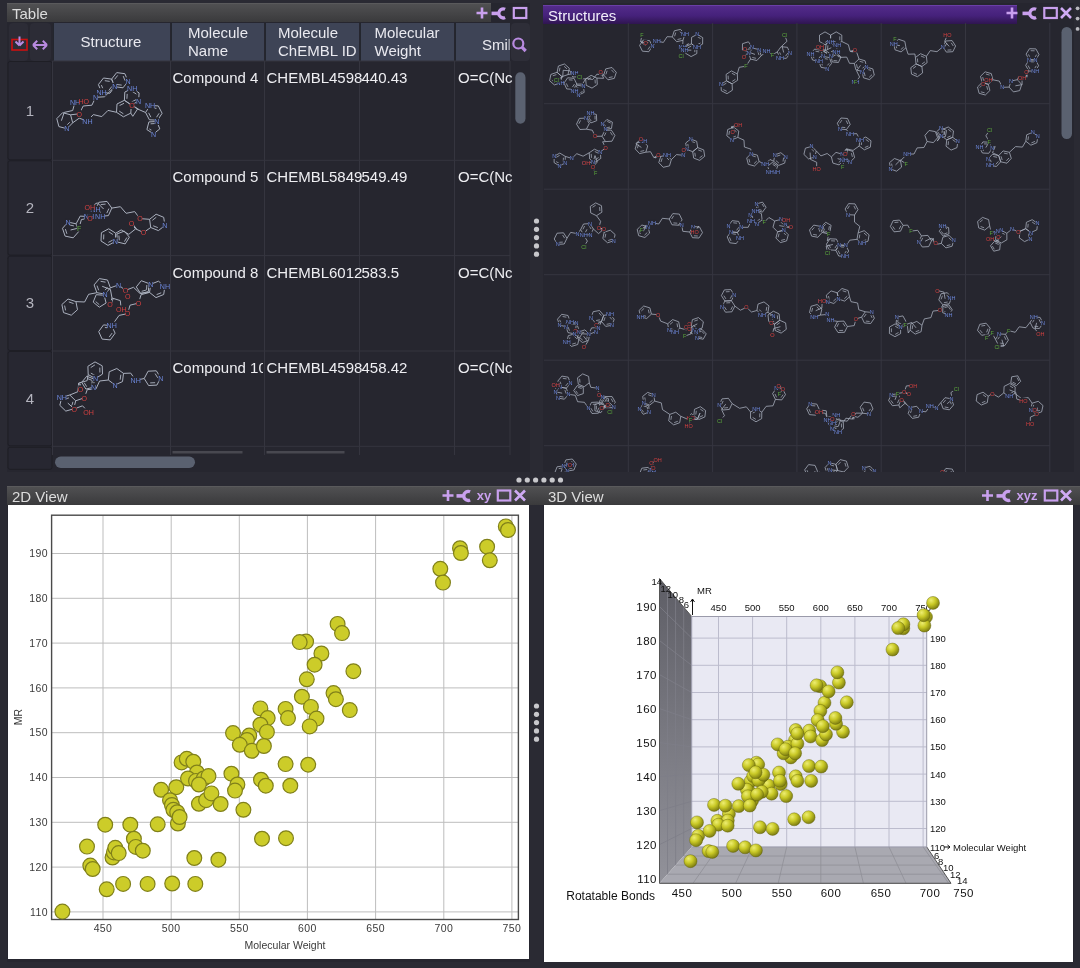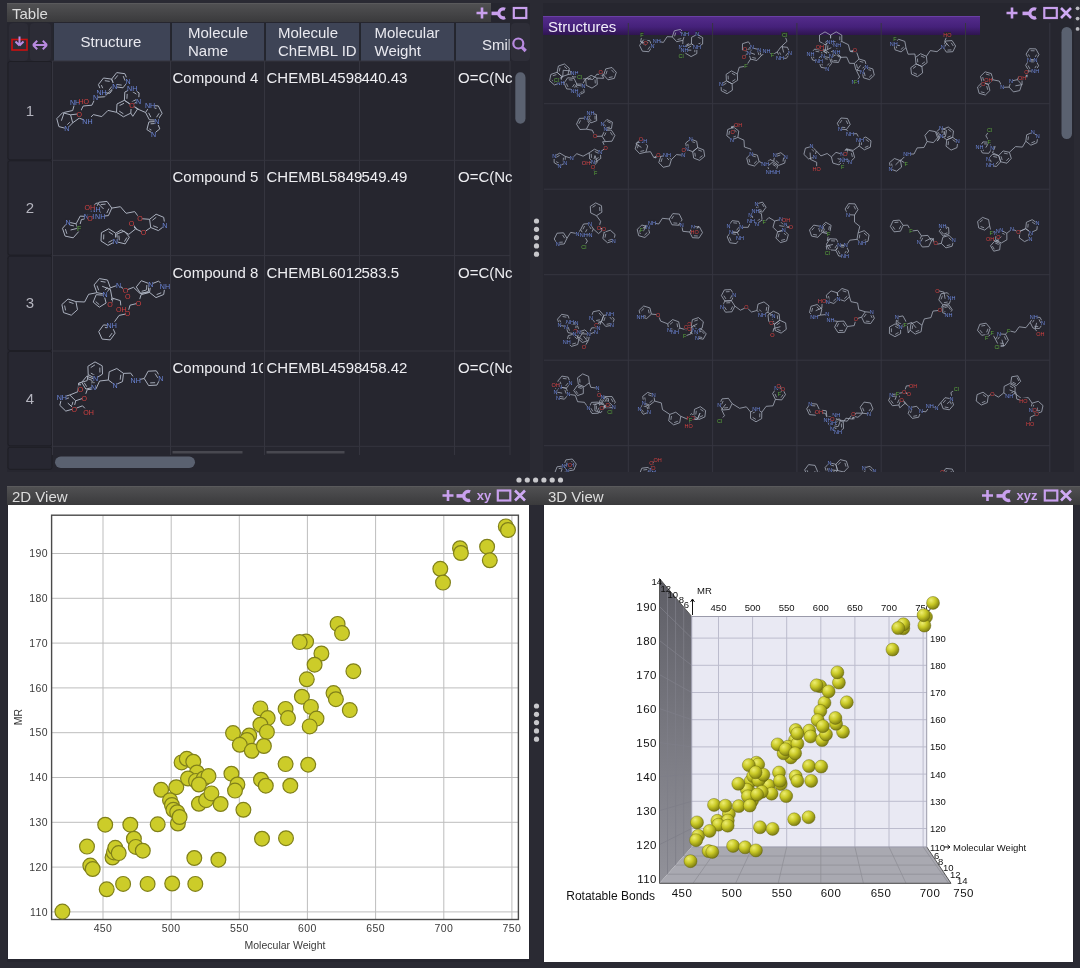--- a/index.html
+++ b/index.html
@@ -7,21 +7,21 @@
 .tbarp{background:linear-gradient(#532b8a,#45217a 55%,#2f1550);border-top:1px solid #6a3fa5;color:#f2eefa}
 .white{position:absolute;background:#fff}
 svg{position:absolute;left:0;top:0}
 </style></head><body>
 
 <div class="panel" style="left:7px;top:3px;width:523px;height:469px"></div>
 <div class="panel" style="left:543px;top:3px;width:531px;height:469px;background:#26262f"></div>
 <div class="panel" style="left:7px;top:486px;width:523px;height:476px"></div>
 <div class="panel" style="left:543px;top:486px;width:531px;height:476px"></div>
 <div class="tbar" style="left:7px;top:3px;width:484px">Table</div>
-<div class="tbar tbarp" style="left:543px;top:16px;width:437px">Structures</div>
+<div class="tbar tbarp" style="left:543px;top:5px;width:474px">Structures</div>
 <div class="tbar" style="left:7px;top:486px;width:546px">2D View</div>
 <div class="tbar" style="left:543px;top:486px;width:619px">3D View</div>
 <div class="white" style="left:8px;top:505px;width:521px;height:454px"></div>
 <div class="white" style="left:544px;top:505px;width:529px;height:457px"></div>
 <div style="position:absolute;left:9px;top:23px;width:19px;height:38px;background:#2c2c36;border-radius:4px"></div>
 <div style="position:absolute;left:30px;top:23px;width:21px;height:38px;background:#2c2c36;border-radius:4px"></div>
 <div style="position:absolute;left:52.5px;top:23px;width:117.5px;height:38px;background:#3e4456;border-left:1px solid #23262e"></div>
 <div style="position:absolute;left:170.5px;top:23px;width:93.5px;height:38px;background:#3e4456;border-left:1px solid #23262e"></div>
 <div style="position:absolute;left:264.5px;top:23px;width:94.5px;height:38px;background:#3e4456;border-left:1px solid #23262e"></div>
 <div style="position:absolute;left:359.5px;top:23px;width:94.5px;height:38px;background:#3e4456;border-left:1px solid #23262e"></div>

